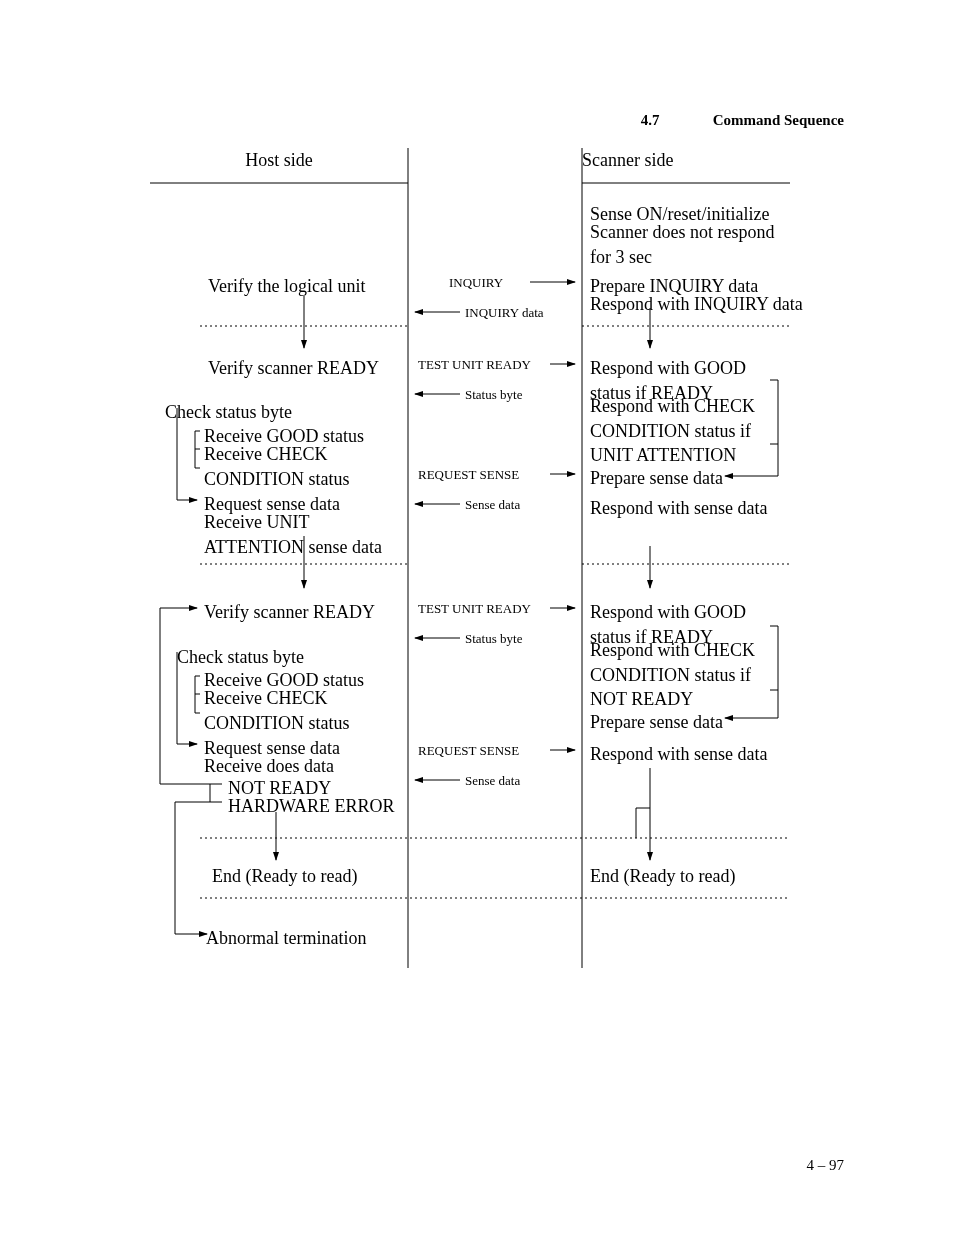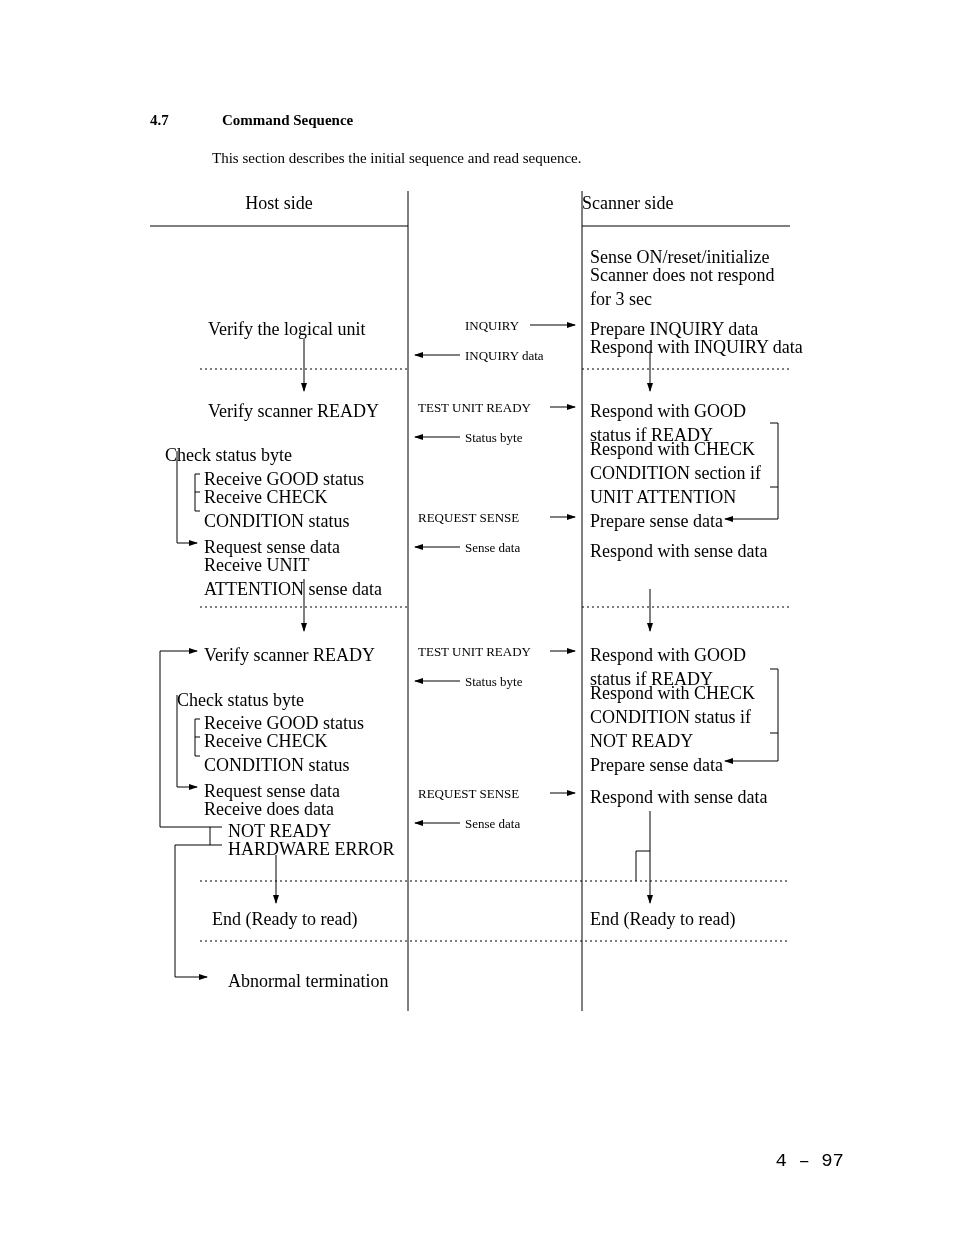--- a/index.html
+++ b/index.html
@@ -16,20 +16,21 @@
     height: 1235px;
     position: relative;
     box-sizing: border-box;
     padding: 110px 110px 60px 150px;
   }
   .heading-row {
     display: flex;
     gap: 30px;
     font-weight: bold;
     margin-bottom: 18px;
+    justify-content: flex-end;
   }
   .heading-num { min-width: 42px; }
   .intro {
     margin: 0 0 22px 62px;
   }
   .diagram {
     position: relative;
     width: 640px;
     height: 820px;
     margin-left: 0px;
@@ -37,35 +38,33 @@
   .abs {
     position: absolute;
     font-size: 18px;
     white-space: nowrap;
   }
   .center-label { font-size: 13px; }
   .footer {
     position: absolute;
     right: 110px;
     bottom: 60px;
-    font-size: 19px;
-    font-family: Liberation Mono, monospace;
+    font-size: 15px;
   }
 </style>
 </head>
 <body>
 
 <div class="page">
 
   <div class="heading-row">
     <span class="heading-num">4.7</span>
     <span>Command Sequence</span>
   </div>
 
-  <p class="intro">This section describes the initial sequence and read sequence.</p>
 
 
   <div class="diagram">
 
     <svg width="640" height="820" style="position:absolute;left:0;top:0">
       <defs>
         <marker id="ah" markerWidth="10" markerHeight="10" refX="8" refY="3" orient="auto">
           <path d="M0,0 L9,3 L0,6 Z" fill="#000"></path>
         </marker>
         <marker id="ahback" markerWidth="10" markerHeight="10" refX="1" refY="3" orient="auto">
@@ -152,40 +151,40 @@
     </svg>
 
     <div class="abs" style="left:0;top:10;width:258px;text-align:center">Host side</div>
     <div class="abs" style="left:432px;top:10;width:208px;">Scanner side</div>
 
     <div class="abs" style="left:440px;top:54px">Sense ON/reset/initialize</div>
     <div class="abs" style="left:440px;top:72px;white-space:normal;width:200px">Scanner does not respond for 3 sec</div>
 
     <div class="abs" style="left:58px;top:126px">Verify the logical unit</div>
 
-    <div class="abs center-label" style="left:315px;top:126px">INQUIRY</div>
+    <div class="abs center-label" style="left:299px;top:126px">INQUIRY</div>
     <div class="abs center-label" style="left:315px;top:156px">INQUIRY data</div>
 
     <div class="abs" style="left:440px;top:126px">Prepare INQUIRY data</div>
     <div class="abs" style="left:440px;top:144px">Respond with INQUIRY data</div>
 
     <div class="abs" style="left:58px;top:208px">Verify scanner READY</div>
     <div class="abs" style="left:15px;top:252px">Check status byte</div>
     <div class="abs" style="left:54px;top:276px">Receive GOOD status</div>
     <div class="abs" style="left:54px;top:294px;white-space:normal;width:198px">Receive CHECK CONDITION status</div>
     <div class="abs" style="left:54px;top:344px">Request sense data</div>
     <div class="abs" style="left:54px;top:362px;white-space:normal;width:200px">Receive UNIT ATTENTION sense data</div>
 
     <div class="abs center-label" style="left:268px;top:208px">TEST UNIT READY</div>
     <div class="abs center-label" style="left:315px;top:238px">Status byte</div>
     <div class="abs center-label" style="left:268px;top:318px">REQUEST SENSE</div>
     <div class="abs center-label" style="left:315px;top:348px">Sense data</div>
 
     <div class="abs" style="left:440px;top:208px;white-space:normal;width:180px">Respond with GOOD status if READY</div>
-    <div class="abs" style="left:440px;top:246px;white-space:normal;width:180px">Respond with CHECK CONDITION section if UNIT ATTENTION</div>
+    <div class="abs" style="left:440px;top:246px;white-space:normal;width:180px">Respond with CHECK CONDITION status if UNIT ATTENTION</div>
     <div class="abs" style="left:440px;top:318px">Prepare sense data</div>
     <div class="abs" style="left:440px;top:348px">Respond with sense data</div>
 
     <div class="abs" style="left:54px;top:452px">Verify scanner READY</div>
     <div class="abs" style="left:27px;top:497px">Check status byte</div>
     <div class="abs" style="left:54px;top:520px">Receive GOOD status</div>
     <div class="abs" style="left:54px;top:538px;white-space:normal;width:198px">Receive CHECK CONDITION status</div>
     <div class="abs" style="left:54px;top:588px">Request sense data</div>
     <div class="abs" style="left:54px;top:606px">Receive does data</div>
     <div class="abs" style="left:78px;top:628px">NOT READY</div>
@@ -196,18 +195,18 @@
     <div class="abs center-label" style="left:268px;top:594px">REQUEST SENSE</div>
     <div class="abs center-label" style="left:315px;top:624px">Sense data</div>
 
     <div class="abs" style="left:440px;top:452px;white-space:normal;width:180px">Respond with GOOD status if READY</div>
     <div class="abs" style="left:440px;top:490px;white-space:normal;width:180px">Respond with CHECK CONDITION status if NOT READY</div>
     <div class="abs" style="left:440px;top:562px">Prepare sense data</div>
     <div class="abs" style="left:440px;top:594px">Respond with sense data</div>
 
     <div class="abs" style="left:62px;top:716px">End (Ready to read)</div>
     <div class="abs" style="left:440px;top:716px">End (Ready to read)</div>
-    <div class="abs" style="left:78px;top:778px">Abnormal termination</div>
+    <div class="abs" style="left:56px;top:778px">Abnormal termination</div>
 
   </div>
 
   <div class="footer">4 – 97</div>
 </div>
 
 </body></html>

